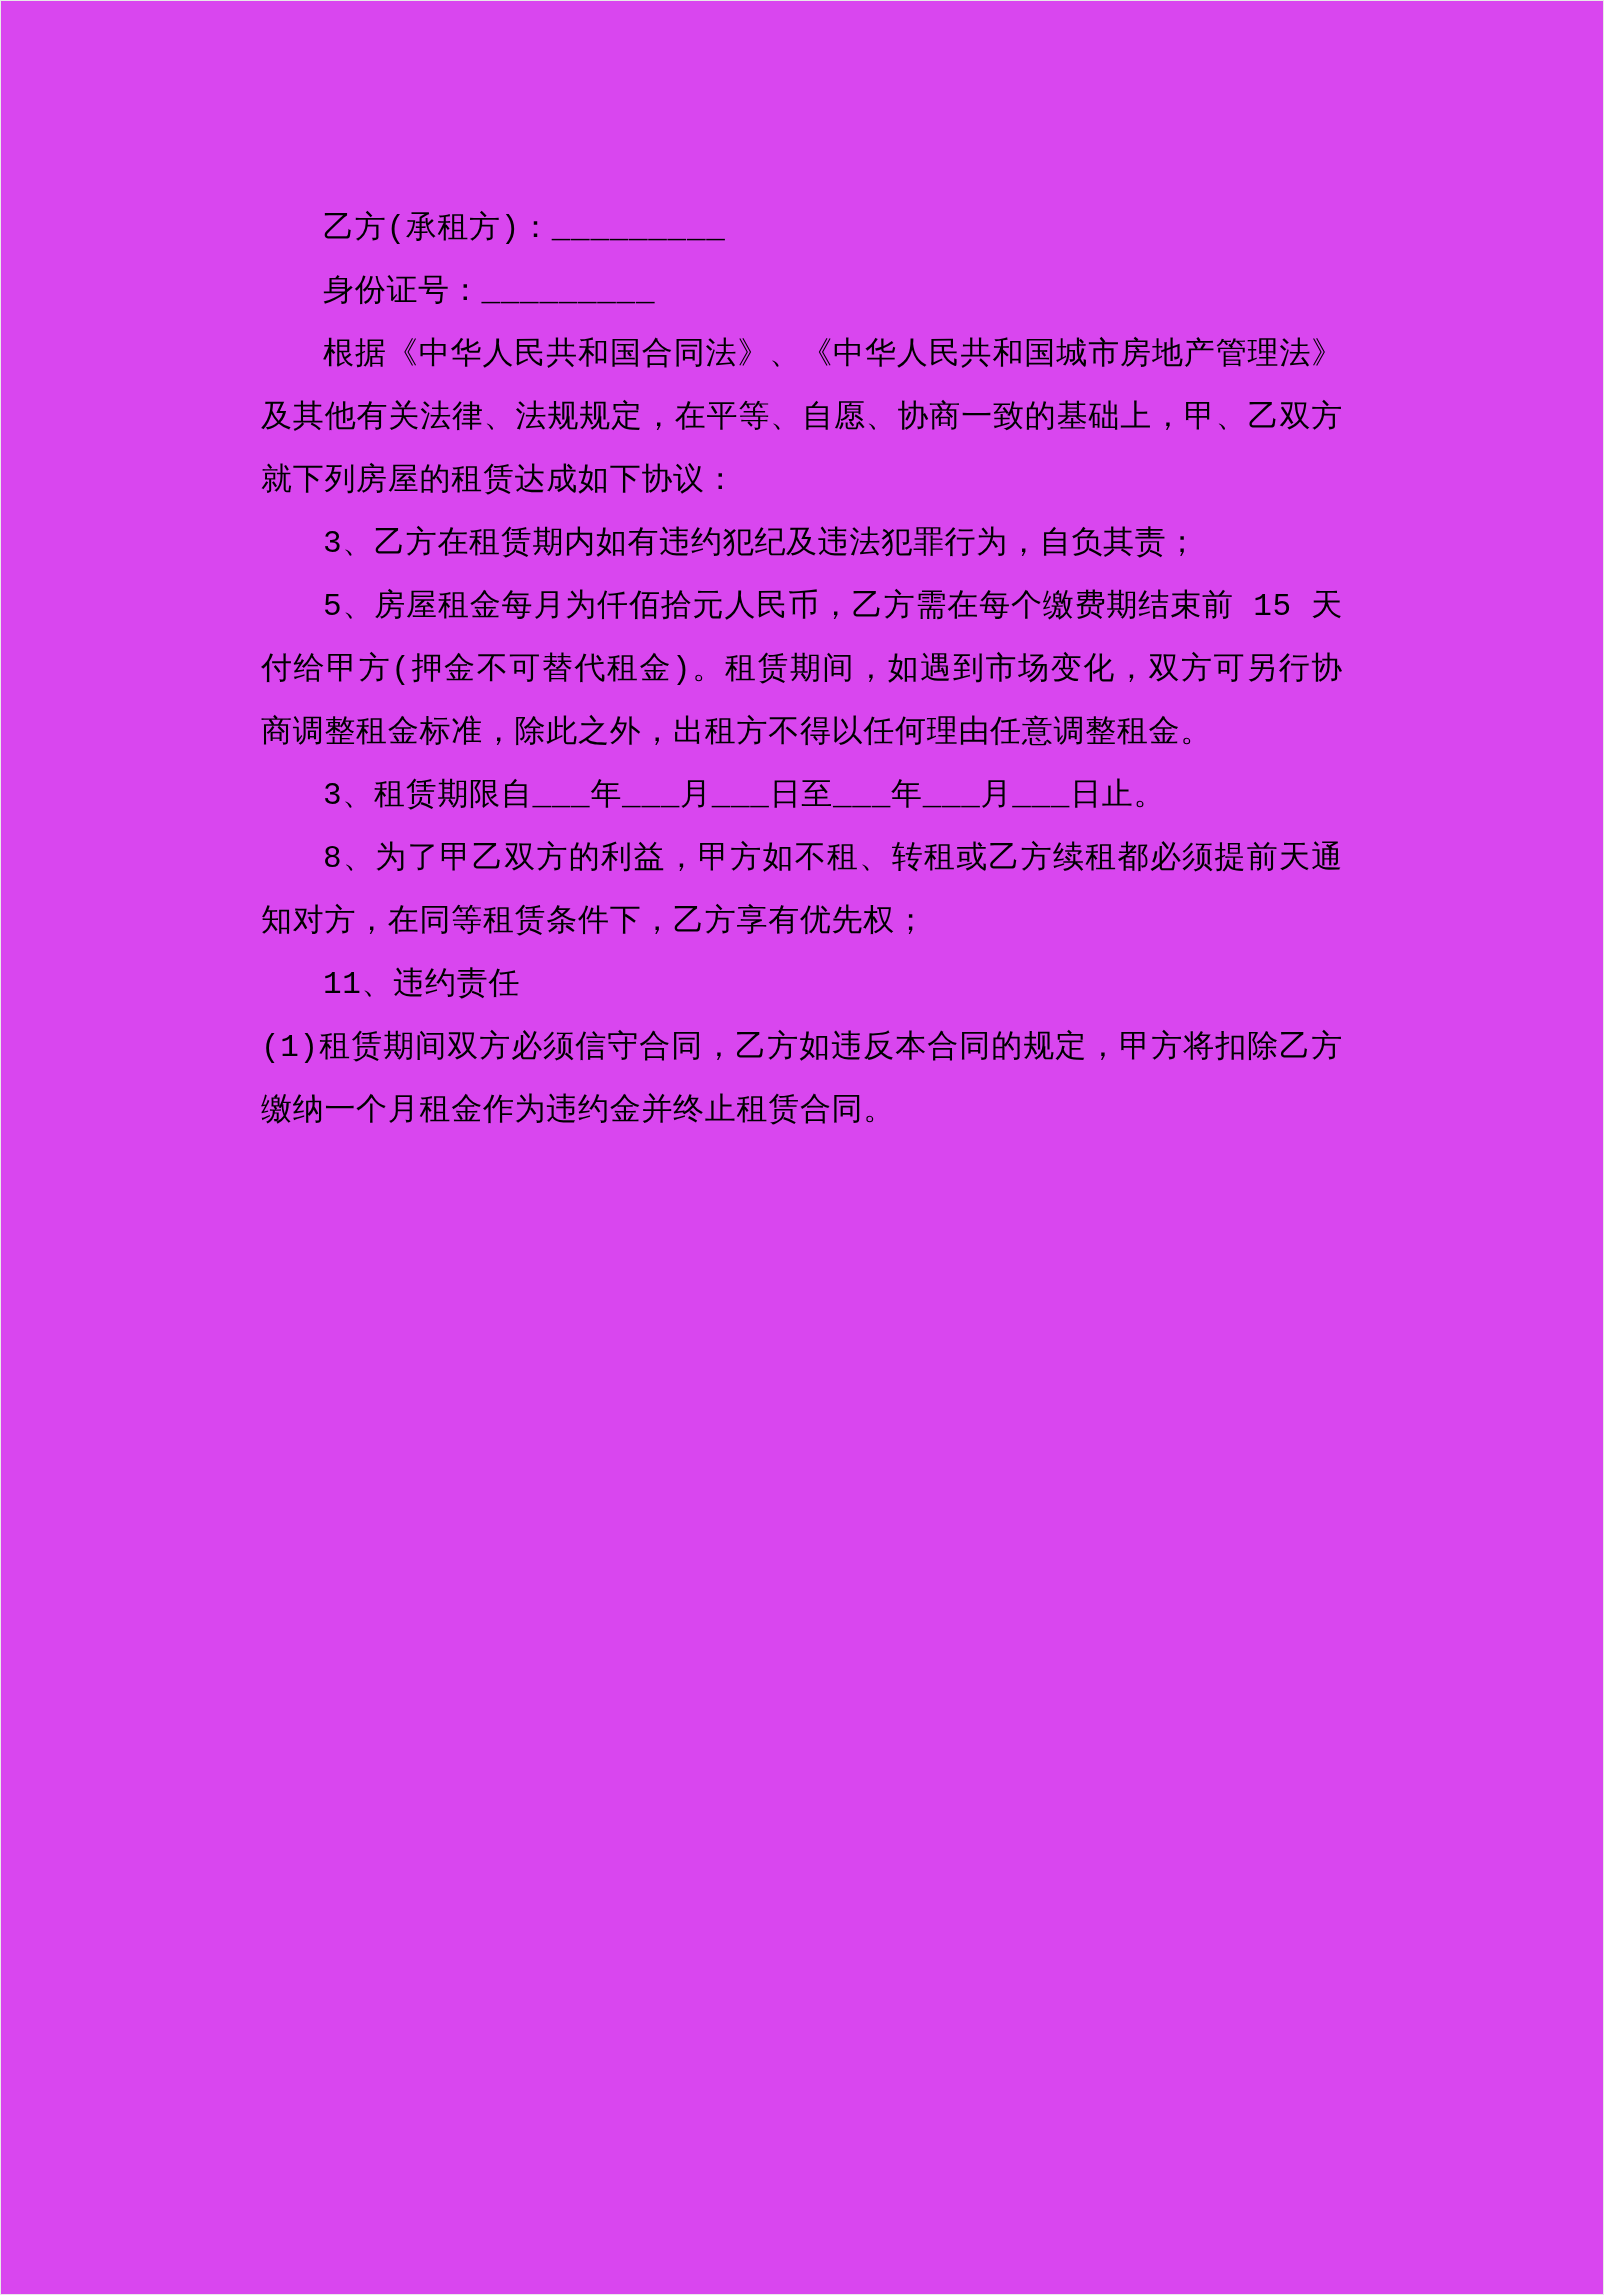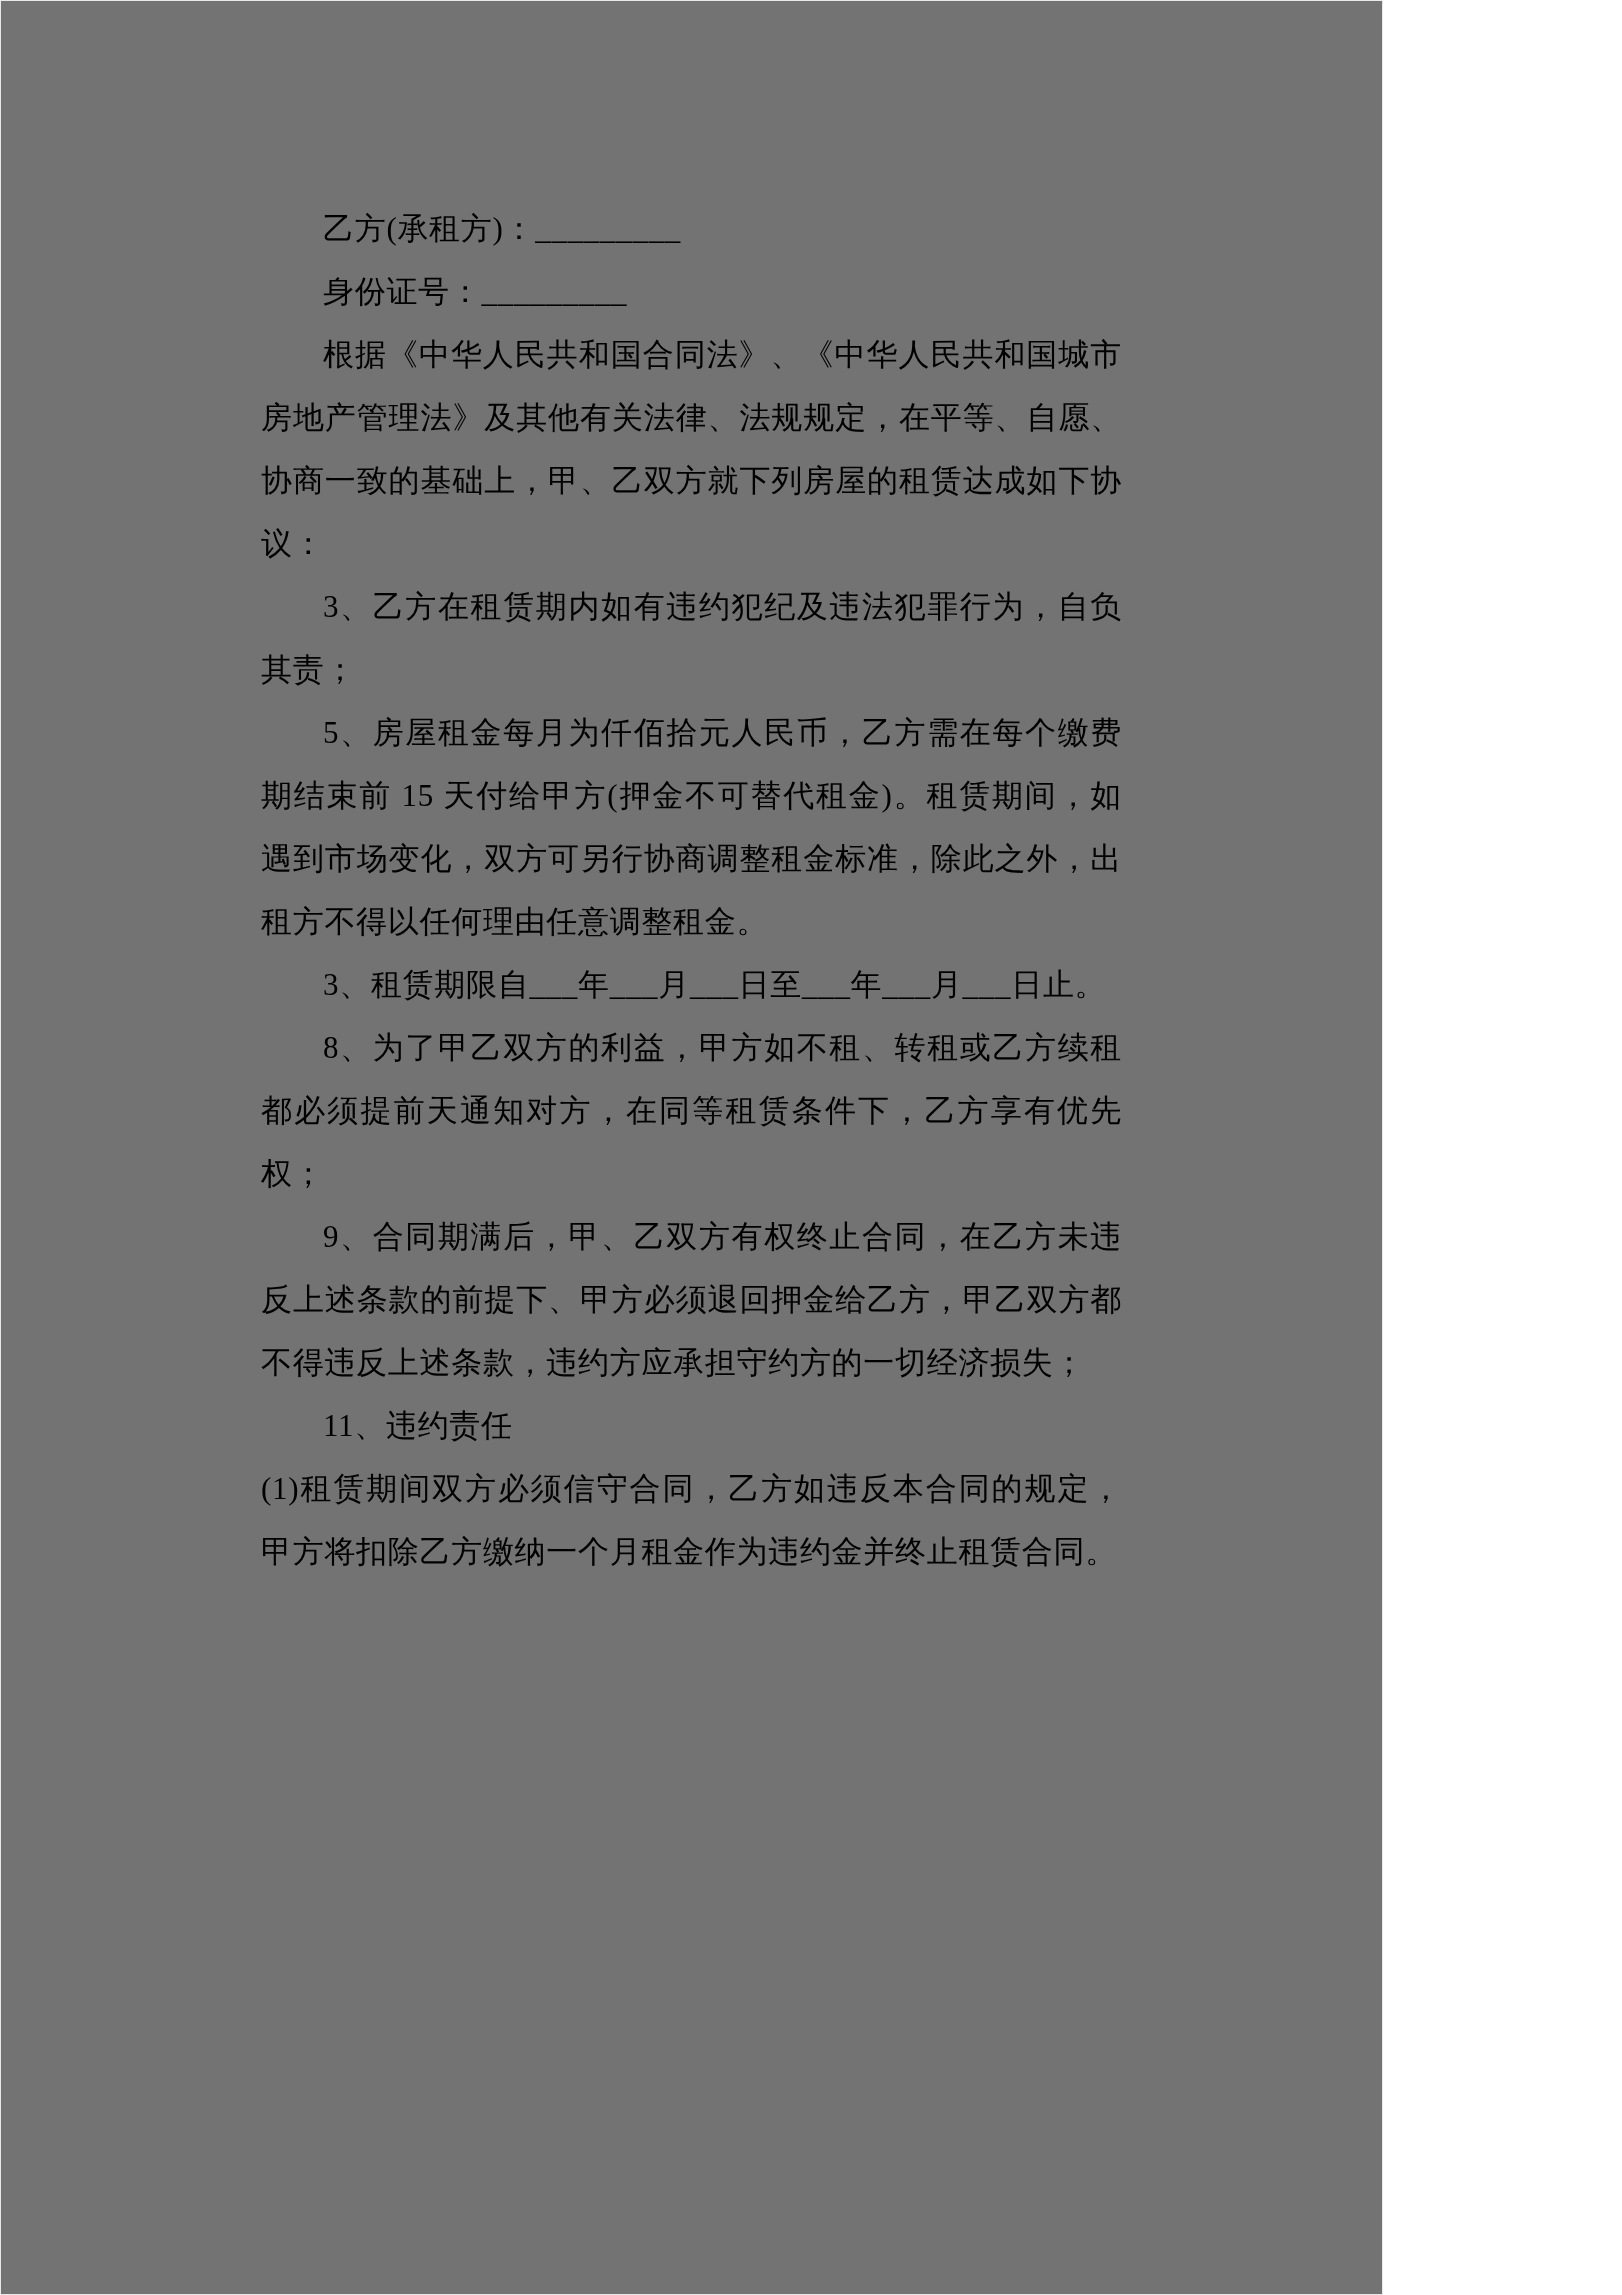--- a/index.html
+++ b/index.html
@@ -2,27 +2,27 @@
 <html style="font-size:10.5px"><head>
 <meta charset="utf-8">
 <style>
   html, body {
     margin: 0;
     padding: 0;
     background: #ffffff;
   }
   .page {
     position: relative;
-    width: 1383px;
+    width: 1604px;
     height: 2295px;
-    background: #737373;
+    background: #d946ef;
     box-sizing: border-box;
     border: 0.7px solid #e8e8e8;
     overflow: hidden;
-    font-family: Liberation Serif, serif;
+    font-family: Liberation Mono, monospace;
     color: #000000;
   }
   .doc-body {
     box-sizing: border-box;
     padding: 196px 260px 0 260px;
     font-size: 31px;
     line-height: 63px;
     text-align: justify;
   }
   .para {
@@ -37,18 +37,17 @@
 
 <div class="page">
   <div class="doc-body">
       <p class="para" style="text-indent: 2em;">乙方(承租方)：_________</p>
       <p class="para" style="text-indent: 2em;">身份证号：_________</p>
       <p class="para" style="text-indent: 2em;">根据《中华人民共和国合同法》、《中华人民共和国城市房地产管理法》及其他有关法律、法规规定，在平等、自愿、协商一致的基础上，甲、乙双方就下列房屋的租赁达成如下协议：</p>
       <p class="para" style="text-indent: 2em;">3、乙方在租赁期内如有违约犯纪及违法犯罪行为，自负其责；</p>
       <p class="para" style="text-indent: 2em;">5、房屋租金每月为仟佰拾元人民币，乙方需在每个缴费期结束前 15 天付给甲方(押金不可替代租金)。租赁期间，如遇到市场变化，双方可另行协商调整租金标准，除此之外，出租方不得以任何理由任意调整租金。</p>
       <p class="para" style="text-indent: 2em;">3、租赁期限自___年___月___日至___年___月___日止。</p>
       <p class="para" style="text-indent: 2em;">8、为了甲乙双方的利益，甲方如不租、转租或乙方续租都必须提前天通知对方，在同等租赁条件下，乙方享有优先权；</p>
-      <p class="para" style="text-indent: 2em;">9、合同期满后，甲、乙双方有权终止合同，在乙方未违反上述条款的前提下、甲方必须退回押金给乙方，甲乙双方都不得违反上述条款，违约方应承担守约方的一切经济损失；</p>
       <p class="para" style="text-indent: 2em;">11、违约责任</p>
       <p class="para" style="text-indent: 0em;">(1)租赁期间双方必须信守合同，乙方如违反本合同的规定，甲方将扣除乙方缴纳一个月租金作为违约金并终止租赁合同。</p>
     </div>
 </div>
 
 
 </body></html>

